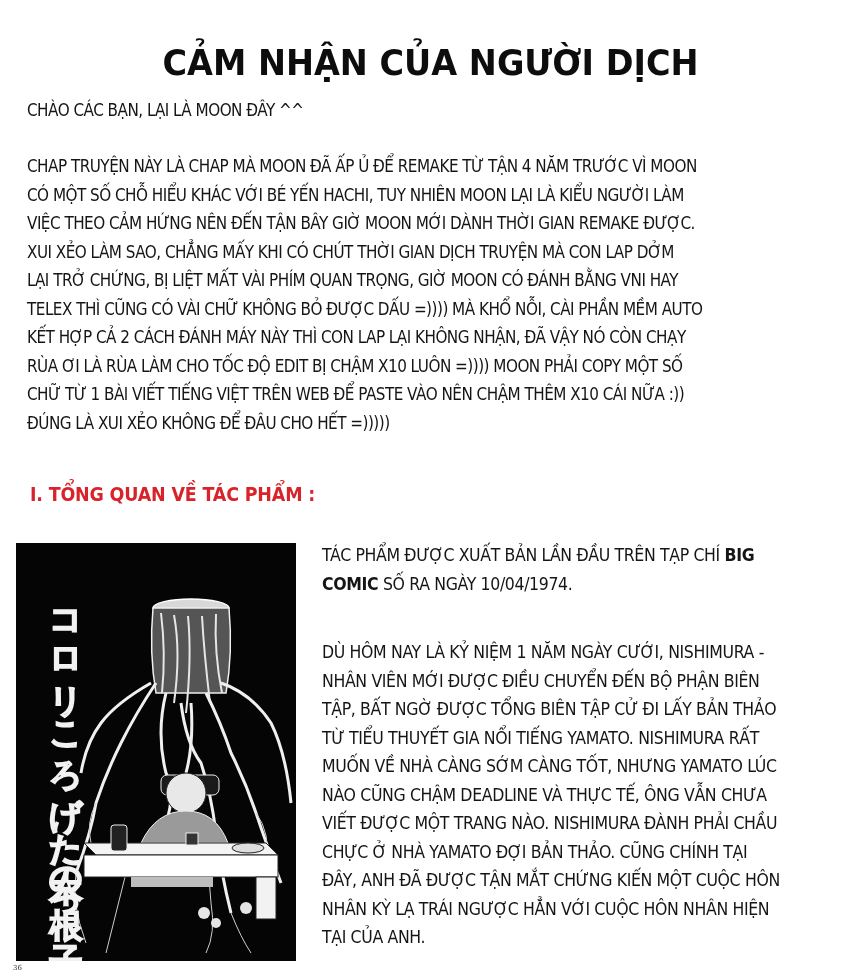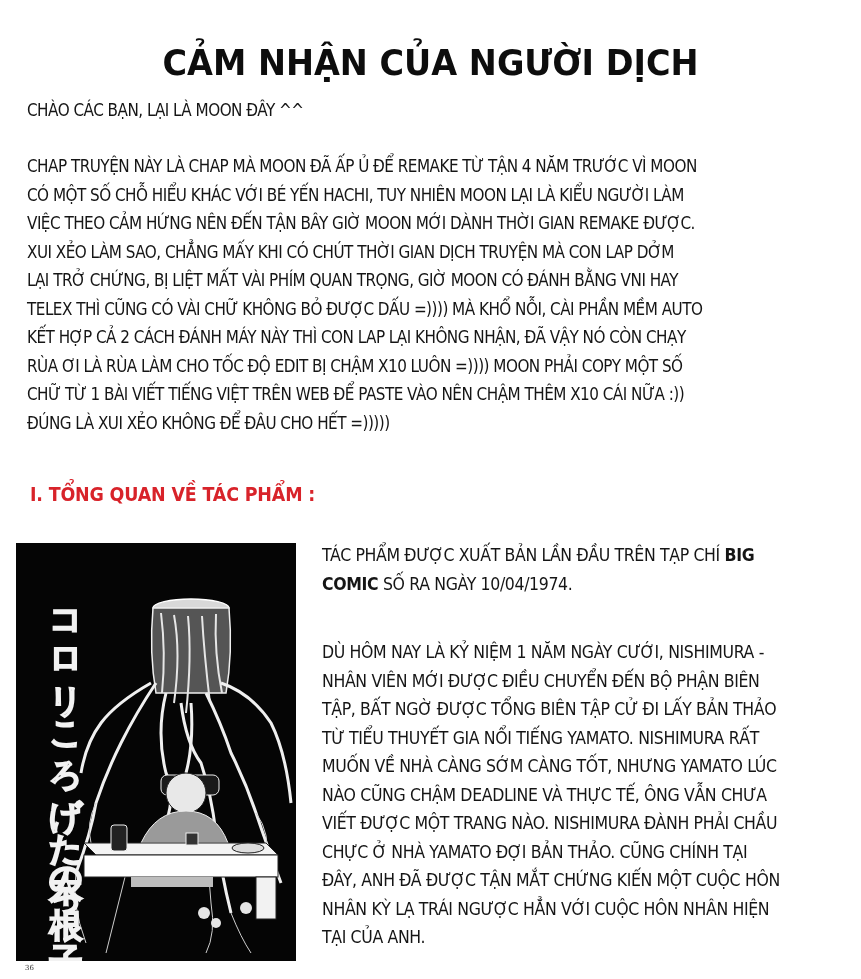--- a/index.html
+++ b/index.html
@@ -80,21 +80,21 @@
       color: #050505;
       -webkit-text-stroke: 1.6px #f2f2f2;
       text-align: center;
       writing-mode: vertical-rl;
       text-orientation: upright;
       height: 405px;
       letter-spacing: -1px;
     }
     .page-number {
       position: absolute;
-      left: 25px;
+      left: 13px;
       top: 964px;
       font-family: "DejaVu Serif", serif;
       font-size: 7px;
       color: #333333;
     }
     .body-text {
       position: absolute;
       left: 322px;
       width: 540px;
       font-family: "DejaVu Sans", sans-serif;

